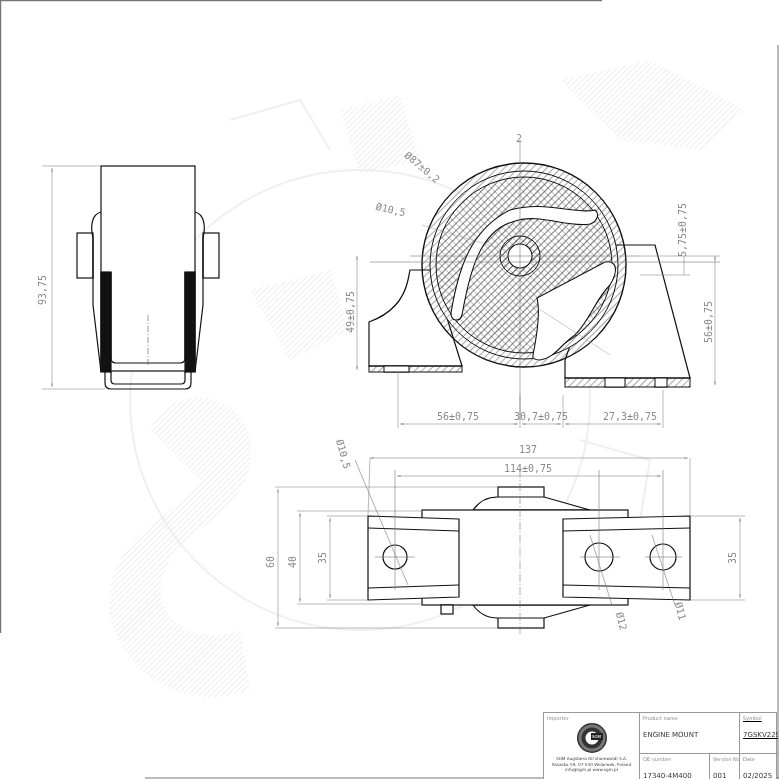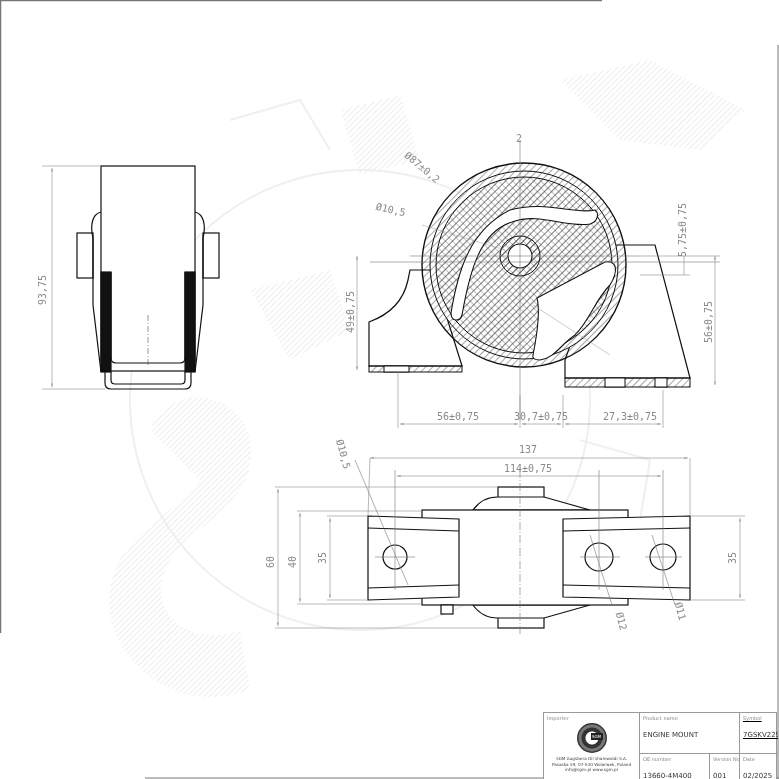--- a/index.html
+++ b/index.html
@@ -199,21 +199,21 @@
   <div class="tb-cell tb-product">
     <span class="tb-label">Product name</span>
     <span class="tb-value">ENGINE MOUNT</span>
   </div>
   <div class="tb-cell tb-symbol">
     <span class="tb-label">Symbol</span>
     <span class="tb-value">7GSKV229</span>
   </div>
   <div class="tb-cell tb-oe">
     <span class="tb-label">OE number</span>
-    <span class="tb-value">13660-4M400</span>
+    <span class="tb-value">17340-4M400</span>
   </div>
   <div class="tb-cell tb-version">
     <span class="tb-label">Version No</span>
     <span class="tb-value">001</span>
   </div>
   <div class="tb-cell tb-date">
     <span class="tb-label">Date</span>
     <span class="tb-value">02/2025</span>
   </div>
 </div>

